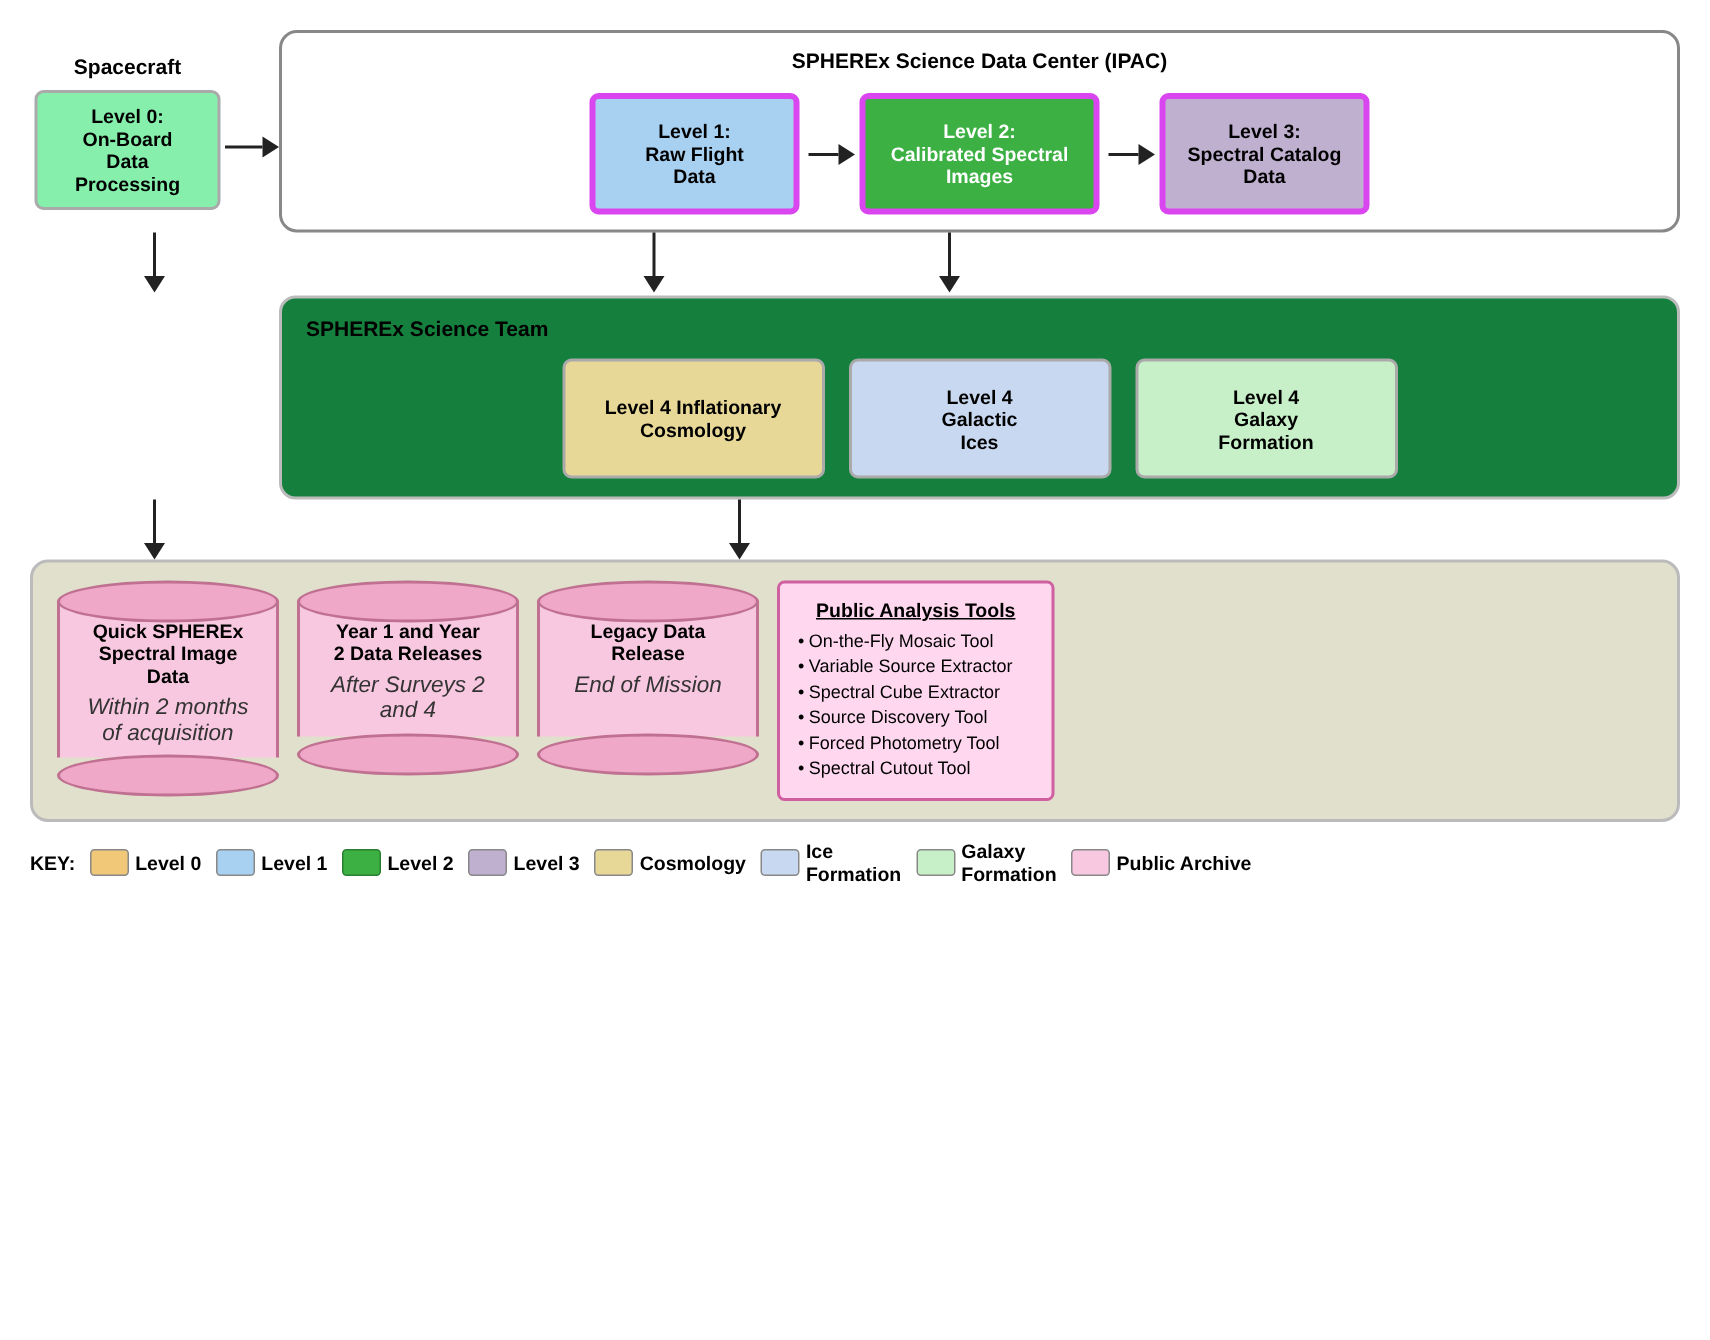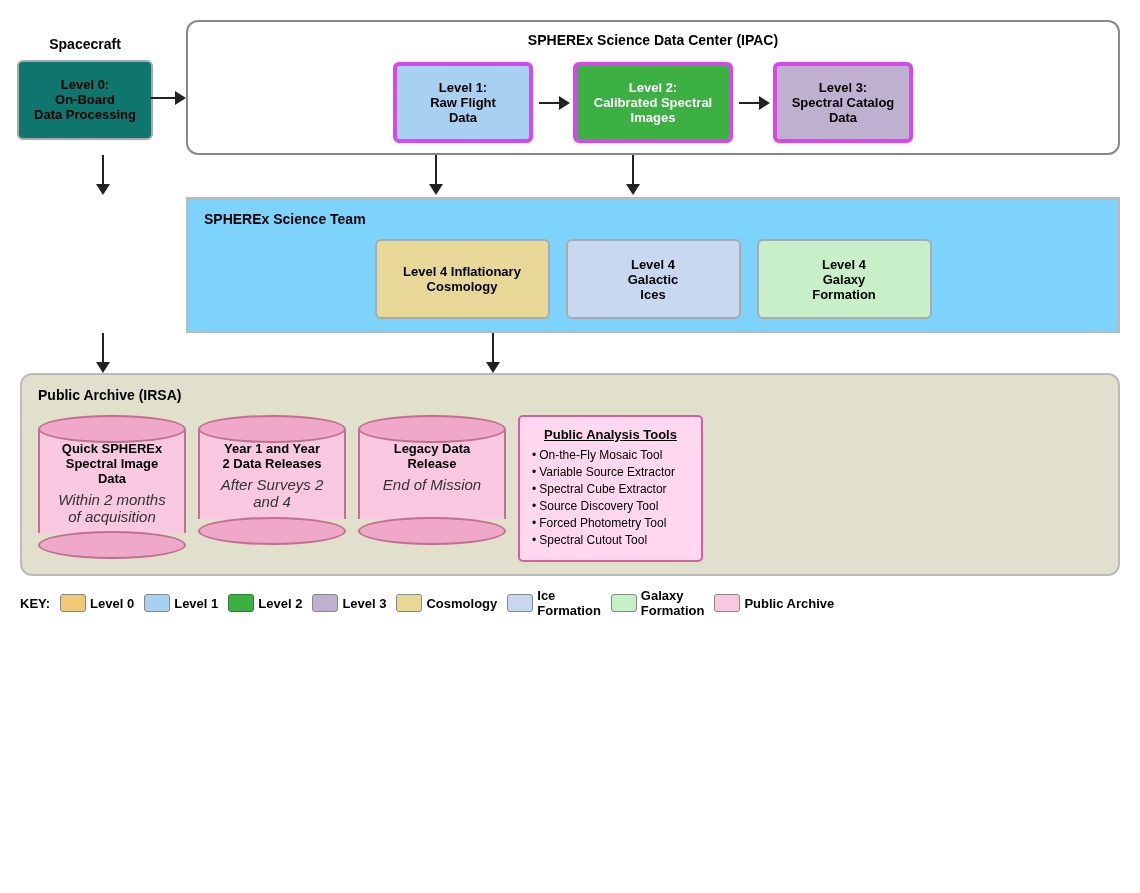--- a/index.html
+++ b/index.html
@@ -6,28 +6,28 @@
     body {
       font-family: Arial, sans-serif;
       background: #fff;
       width: 1140px;
       min-height: 893px;
       padding: 20px;
       font-size: 13px;
     }
 
     .level0-box {
-      background: #0f766e;
+      background: #86efac;
       border: 2px solid #aaa;
       border-radius: 6px;
       padding: 2px 12px;
       text-align: center;
       font-weight: bold;
       font-size: 13px;
-      width: 136px;
+      width: 124px;
       min-height: 80px;
       display: flex;
       align-items: center;
       justify-content: center;
     }
 
     .level-box {
       border-radius: 6px;
       border: 4px solid #d946ef;
       padding: 14px 10px;
@@ -115,22 +115,22 @@
     .row2-outer {
       display: flex;
       align-items: stretch;
       margin-top: 2px;
     }
 
     
 
     .science-team-section {
       border: 2px solid #bbb;
-      border-radius: 0;
-      background: #7dd3fc;
+      border-radius: 11px;
+      background: #15803d;
       padding: 12px 16px;
     }
 
     .science-team-header {
       font-weight: bold;
       font-size: 14px;
       margin-bottom: 12px;
     }
 
     .science-boxes-row {
@@ -445,21 +445,20 @@
 
       <div style="position:absolute; left:300px; top:0; display:flex; flex-direction:column; align-items:center; height:40px;">
         <div style="width:2px; background:#222; flex:1;"></div>
         <div class="v-head"></div>
       </div>
     </div>
   </div>
 
   <div>
     <div class="archive-section">
-      <div class="archive-header">Public Archive (IRSA)</div>
       <div class="archive-row">
 
         <div class="cyl">
           <div class="cyl-top"></div>
           <div class="cyl-body">
             <span style="white-space:pre-line;">Quick SPHEREx
 Spectral Image
 Data</span>
             <span class="cyl-subtitle" style="white-space:pre-line;">Within 2 months
 of acquisition</span>

